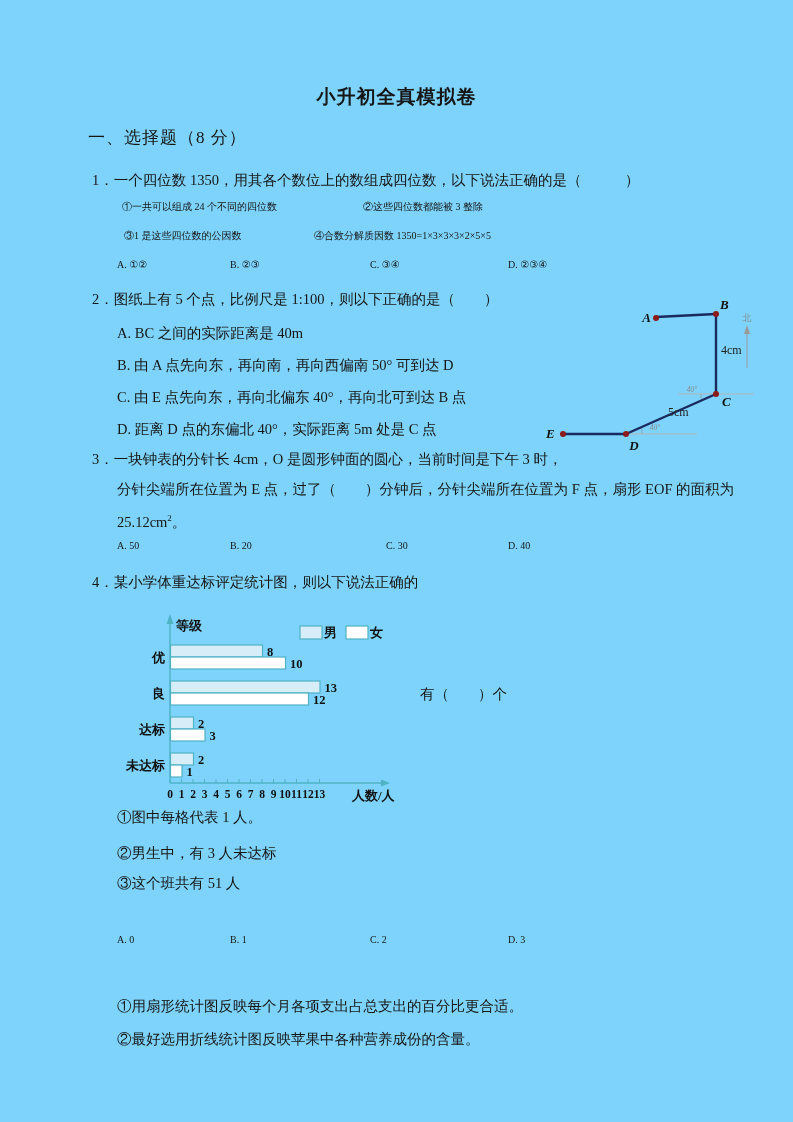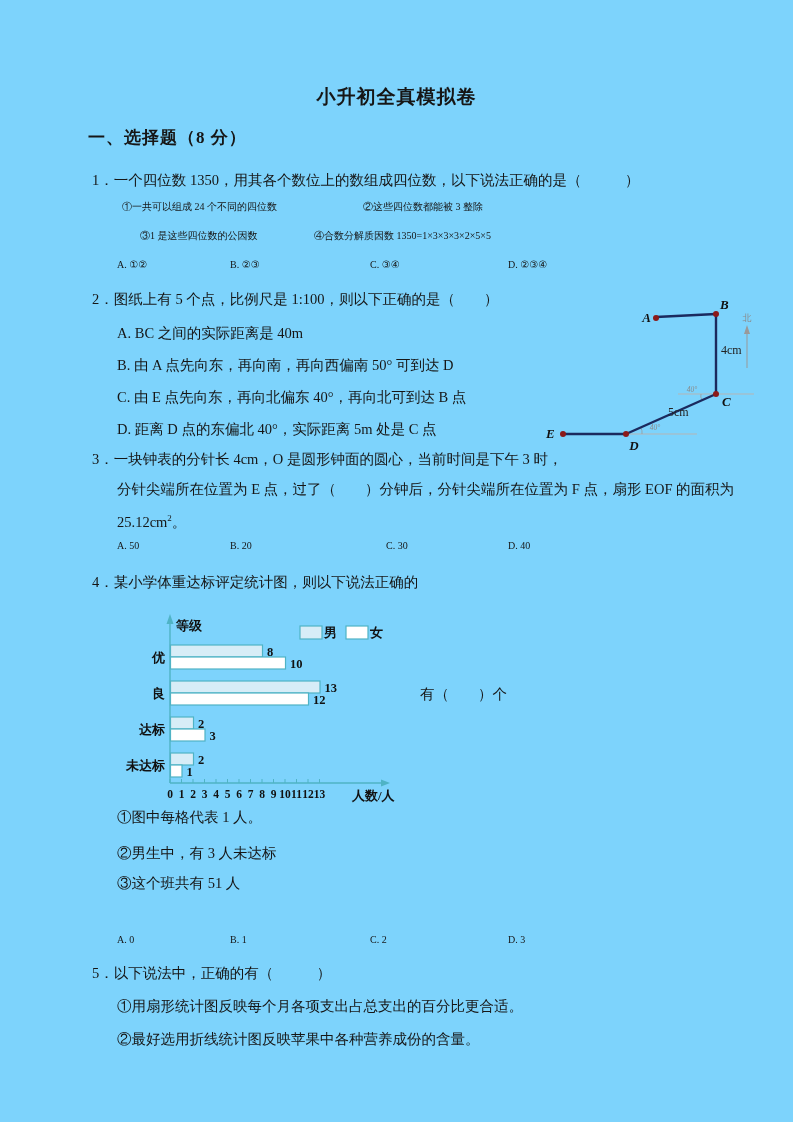--- a/index.html
+++ b/index.html
@@ -1,20 +1,20 @@
 <!DOCTYPE html>
 <html><head>
 <meta charset="utf-8">
 <style>
   html,body{margin:0;padding:0;background:#ffffff;}
   .page{position:relative;width:793px;height:1122px;background:#7dd3fc;overflow:hidden;
         font-family:"Liberation Serif","DejaVu Serif",serif;color:#161616;}
   .line{position:absolute;font-size:14.5px;line-height:20px;white-space:pre;text-align:center;}
   .title{position:absolute;left:0;width:100%;text-align:center;font-size:19px;font-weight:bold;letter-spacing:1px;}
-  .heading{position:absolute;font-size:17px;font-weight:bold;letter-spacing:1px;text-align:center;}
+  .heading{position:absolute;font-size:17px;font-weight:normal;letter-spacing:1px;text-align:center;}
   .opt-row{position:absolute;left:0;width:100%;height:20px;}
   .opt-row span{position:absolute;font-size:10px;white-space:pre;}
   .seg{position:absolute;}
   sup{font-size:9px;}
   
   .ct{font-family:"Liberation Serif","DejaVu Serif",serif;font-weight:bold;font-size:11.5px;fill:#111;}
   .cbig{font-family:"Liberation Serif","DejaVu Serif",serif;font-weight:bold;font-size:13px;fill:#111;}
   .cval{font-family:"Liberation Serif","DejaVu Serif",serif;font-weight:bold;font-size:12.5px;fill:#111;}
   
   .dlab{font-family:"Liberation Serif","DejaVu Serif",serif;font-weight:bold;font-style:italic;font-size:13px;fill:#111;}
@@ -29,21 +29,21 @@
 
   <div class="title" style="top:84px">小升初全真模拟卷</div>
   <div class="heading" style="left:88px;top:126px">一、选择题（8 分）</div>
 
   <div class="line" style="left:92px;top:170px">1．一个四位数 1350，用其各个数位上的数组成四位数，以下说法正确的是（　　　）</div>
   <div class="opt-row" style="top:200px">
     <span style="left:122px">①一共可以组成 24 个不同的四位数</span>
     <span style="left:363px">②这些四位数都能被 3 整除</span>
   </div>
   <div class="opt-row" style="top:229px">
-    <span style="left:140px">③1 是这些四位数的公因数</span>
+    <span style="left:124px">③1 是这些四位数的公因数</span>
     <span style="left:314px">④合数分解质因数 1350=1×3×3×3×2×5×5</span>
   </div>
   <div class="opt-row" style="top:259px">
     <span style="left:117px">A. ①②</span>
     <span style="left:230px">B. ②③</span>
     <span style="left:370px">C. ③④</span>
     <span style="left:508px">D. ②③④</span>
   </div>
 
   <div class="line" style="left:92px;top:289px">2．图纸上有 5 个点，比例尺是 1:100，则以下正确的是（　　）</div>
@@ -164,17 +164,16 @@
   <div class="line" style="left:117px;top:807px">①图中每格代表 1 人。</div>
   <div class="line" style="left:117px;top:843px">②男生中，有 3 人未达标</div>
   <div class="line" style="left:117px;top:873px">③这个班共有 51 人</div>
   <div class="opt-row" style="top:934px">
     <span style="left:117px">A. 0</span>
     <span style="left:230px">B. 1</span>
     <span style="left:370px">C. 2</span>
     <span style="left:508px">D. 3</span>
   </div>
 
-  <div class="line" style="left:92px;top:963px">5．以下说法中，正确的有（　　　）</div>
   <div class="line" style="left:117px;top:1029px">②最好选用折线统计图反映苹果中各种营养成份的含量。</div>
   <div class="line" style="left:117px;top:996px">①用扇形统计图反映每个月各项支出占总支出的百分比更合适。</div>
 
 </div>
 
 </body></html>

